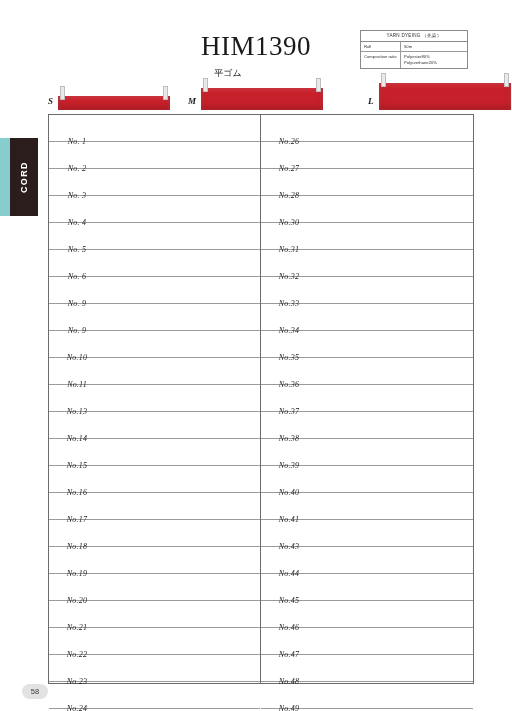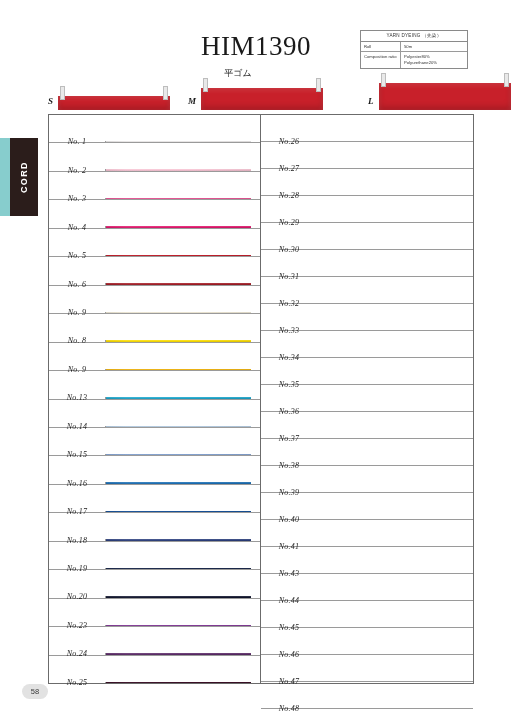--- a/index.html
+++ b/index.html
@@ -49,21 +49,21 @@
     left: 0; top: 31px;
     width: 512px;
     text-align: center;
     font-size: 27px;
     letter-spacing: 0.5px;
     color: #1a1a1a;
     font-family: "Liberation Serif", serif;
   }
   .subtitle {
     position: absolute;
-    left: 14px; top: 67px;
+    left: 4px; top: 67px;
     width: 448px;
     text-align: center;
     font-size: 9px;
     color: #2a2a2a;
     font-family: "Liberation Sans", sans-serif;
   }
 
   
   .spec-table {
     position: absolute;
@@ -310,32 +310,38 @@
             <div class="swatch-band" style="background-color: rgb(164, 29, 38);"></div>
           </div>
         </div>
         <div class="row">
           <div class="cell-label">No.  9</div>
           <div class="cell-swatch">
             <div class="swatch-band" style="background-color: rgb(246, 239, 220);"></div>
           </div>
         </div>
         <div class="row">
-          <div class="cell-label">No.  8</div>
-          <div class="cell-swatch">
-            <div class="swatch-band" style="background-color: rgb(252, 221, 0);"></div>
-          </div>
-        </div>
-        <div class="row">
           <div class="cell-label">No.  9</div>
           <div class="cell-swatch">
             <div class="swatch-band" style="background-color: rgb(249, 188, 21);"></div>
           </div>
         </div>
         <div class="row">
+          <div class="cell-label">No.10</div>
+          <div class="cell-swatch">
+            <div class="swatch-band" style="background-color: rgb(245, 130, 32);"></div>
+          </div>
+        </div>
+        <div class="row">
+          <div class="cell-label">No.11</div>
+          <div class="cell-swatch">
+            <div class="swatch-band" style="background-color: rgb(234, 91, 42);"></div>
+          </div>
+        </div>
+        <div class="row">
           <div class="cell-label">No.13</div>
           <div class="cell-swatch">
             <div class="swatch-band" style="background-color: rgb(27, 166, 204);"></div>
           </div>
         </div>
         <div class="row">
           <div class="cell-label">No.14</div>
           <div class="cell-swatch">
             <div class="swatch-band" style="background-color: rgb(188, 212, 234);"></div>
           </div>
@@ -367,20 +373,32 @@
         <div class="row">
           <div class="cell-label">No.19</div>
           <div class="cell-swatch">
             <div class="swatch-band" style="background-color: rgb(29, 43, 79);"></div>
           </div>
         </div>
         <div class="row">
           <div class="cell-label">No.20</div>
           <div class="cell-swatch">
             <div class="swatch-band" style="background-color: rgb(17, 21, 46);"></div>
+          </div>
+        </div>
+        <div class="row">
+          <div class="cell-label">No.21</div>
+          <div class="cell-swatch">
+            <div class="swatch-band" style="background-color: rgb(197, 187, 224);"></div>
+          </div>
+        </div>
+        <div class="row">
+          <div class="cell-label">No.22</div>
+          <div class="cell-swatch">
+            <div class="swatch-band" style="background-color: rgb(138, 100, 181);"></div>
           </div>
         </div>
         <div class="row">
           <div class="cell-label">No.23</div>
           <div class="cell-swatch">
             <div class="swatch-band" style="background-color: rgb(138, 62, 158);"></div>
           </div>
         </div>
         <div class="row">
           <div class="cell-label">No.24</div>
@@ -408,26 +426,20 @@
             <div class="swatch-band" style="background-color: rgb(185, 190, 194);"></div>
           </div>
         </div>
         <div class="row">
           <div class="cell-label">No.28</div>
           <div class="cell-swatch">
             <div class="swatch-band" style="background-color: rgb(168, 159, 172);"></div>
           </div>
         </div>
         <div class="row">
-          <div class="cell-label">No.29</div>
-          <div class="cell-swatch">
-            <div class="swatch-band" style="background-color: rgb(74, 74, 76);"></div>
-          </div>
-        </div>
-        <div class="row">
           <div class="cell-label">No.30</div>
           <div class="cell-swatch">
             <div class="swatch-band" style="background-color: rgb(45, 60, 99);"></div>
           </div>
         </div>
         <div class="row">
           <div class="cell-label">No.31</div>
           <div class="cell-swatch">
             <div class="swatch-band" style="background-color: rgb(111, 210, 208);"></div>
           </div>

